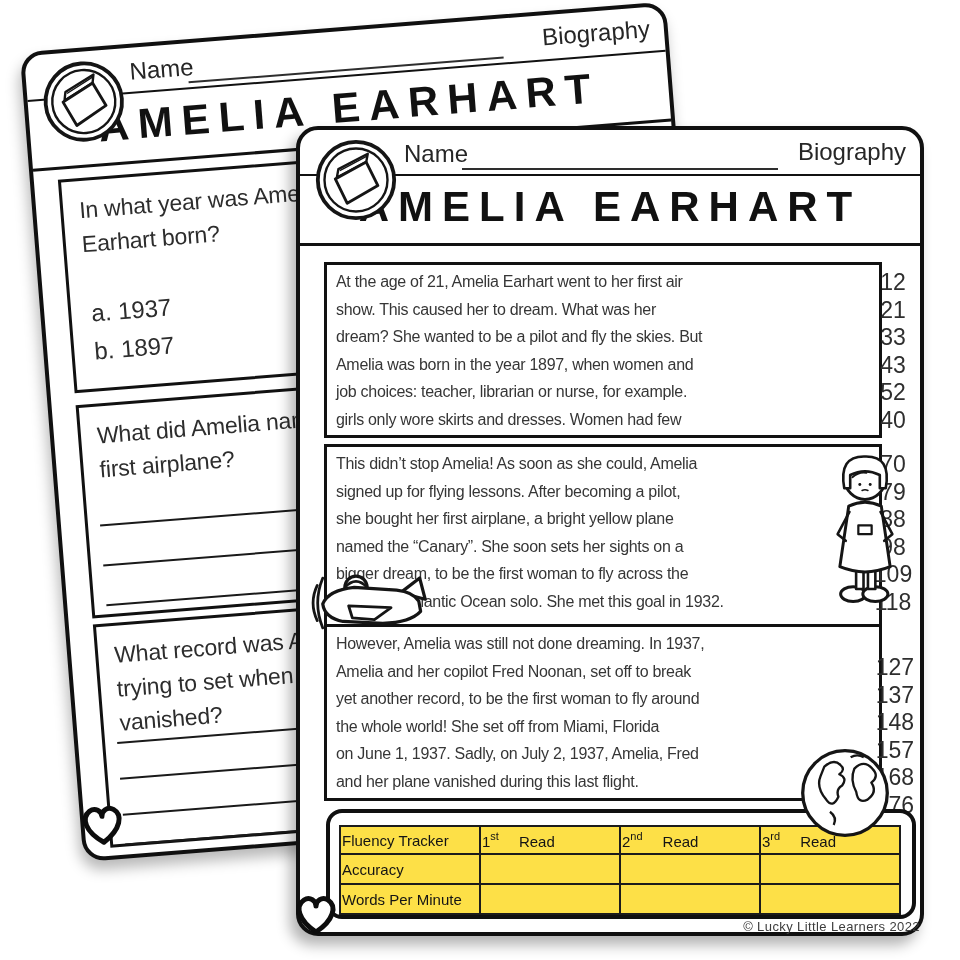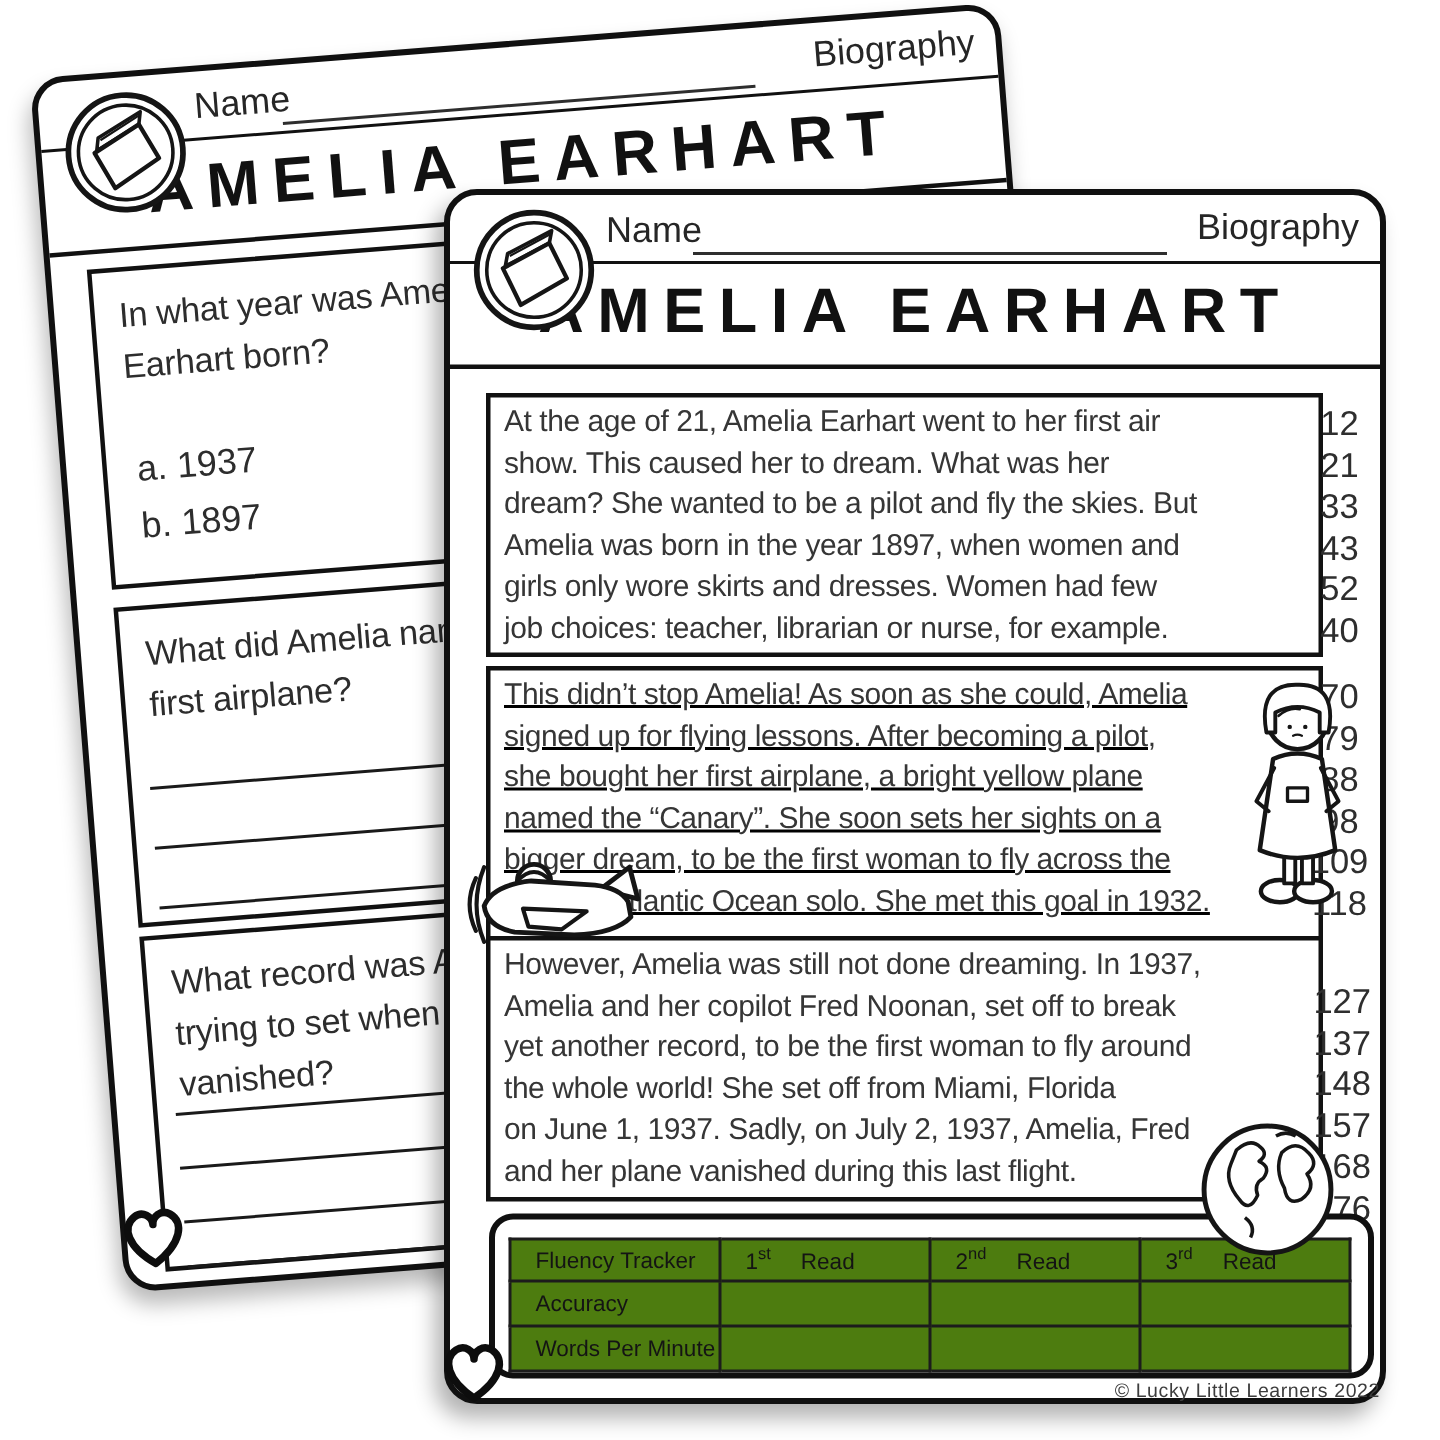--- a/index.html
+++ b/index.html
@@ -35,37 +35,37 @@
   .wline { position:absolute; left:12px; right:12px; border-top:2.5px solid #1a1a1a; }
   .pilot-back { position:absolute; left:238px; top:4px; width:96px; height:204px; z-index:2; }
   .heart { position:absolute; z-index:6; width:48px; height:48px; }
   .heart-back  { left:-6px;  top:748px; }
   .heart-front { left:-8px;  top:760px; }
 
   
   .pbox { position:absolute; left:24px; width:558px; border:3.5px solid #111;
           padding:3px 4px 0 9px; background:#fff; overflow:hidden; }
   .pbox-1 { top:132px; height:176px; }
-  .pbox-2 { top:314px; height:206px;text-decoration:underline; }
+  .pbox-2 { top:314px; height:206px; }
   .pbox-3 { top:494px; height:177px; }
-  .pline { font-size:20px; line-height:27.5px; color:#363636; letter-spacing:-0.3px; white-space:nowrap; }
+  .pline { font-size:16px; line-height:27.5px; color:#363636; letter-spacing:-0.3px; white-space:nowrap; }
   .pbox-2 .pline:last-child { padding-left:70px; }
   .counts { position:absolute; right:6px; width:42px; text-align:center;
             font-size:23px; line-height:27.5px; color:#2e2e2e; }
   .counts-1 { top:139px; } .counts-2 { top:321px; } .counts-3 { top:524px;text-align:right; }
 
   .pilot-front { position:absolute; left:528px; top:300px; width:74px; height:198px; z-index:4; }
   .plane  { position:absolute; left:8px;  top:440px; width:120px; height:66px; z-index:4; }
   .globe  { position:absolute; left:498px; top:616px; width:94px; height:94px; z-index:4; }
 
   .fbox { position:absolute; left:26px; top:679px; width:590px; height:110px;
           border:4px solid #101010; border-radius:16px; background:#fff; }
   .ftable { position:absolute; left:9px; top:12px; border-collapse:collapse; table-layout:fixed; width:562px; }
   .ftable th, .ftable td { border:2px solid #1c1c1c; font-size:15px; font-weight:normal;
-          text-align:left; padding:0 0 0 16px; color:#141414; background:#4d7c0f; }
+          text-align:left; padding:0 0 0 1px; color:#141414; background:#fde047; }
   .ftable .hrow  { height:28px; }
   .ftable .drow  { height:30px; }
   .ftable sup { font-size:11px; position:relative; top:-1px; }
   .rw { margin-left:20px; }
 
   .footer { position:absolute; left:0; right:0; top:789px; text-align:right;
             font-size:13px; letter-spacing:0.4px; color:#3d3d3d; }
 
   svg .ink   { stroke:#151515; fill:#ffffff; }
   svg .inkln { stroke:#151515; fill:none; }
@@ -167,22 +167,22 @@
       <div class="name-blank"></div>
       <div class="bio-label">Biography</div>
       <div class="ws-title">AMELIA EARHART</div>
     </div>
 
     <div class="pbox pbox-1">
       <div class="pline">At the age of 21, Amelia Earhart went to her first air</div>
       <div class="pline">show. This caused her to dream. What was her</div>
       <div class="pline">dream? She wanted to be a pilot and fly the skies. But</div>
       <div class="pline">Amelia was born in the year 1897, when women and</div>
+      <div class="pline">job choices: teacher, librarian or nurse, for example.</div>
       <div class="pline">girls only wore skirts and dresses. Women had few</div>
-      <div class="pline">job choices: teacher, librarian or nurse, for example.</div>
     </div>
     <div class="counts counts-1">
       <div>12</div>
       <div>21</div>
       <div>33</div>
       <div>43</div>
       <div>52</div>
       <div>40</div>
     </div>
 

